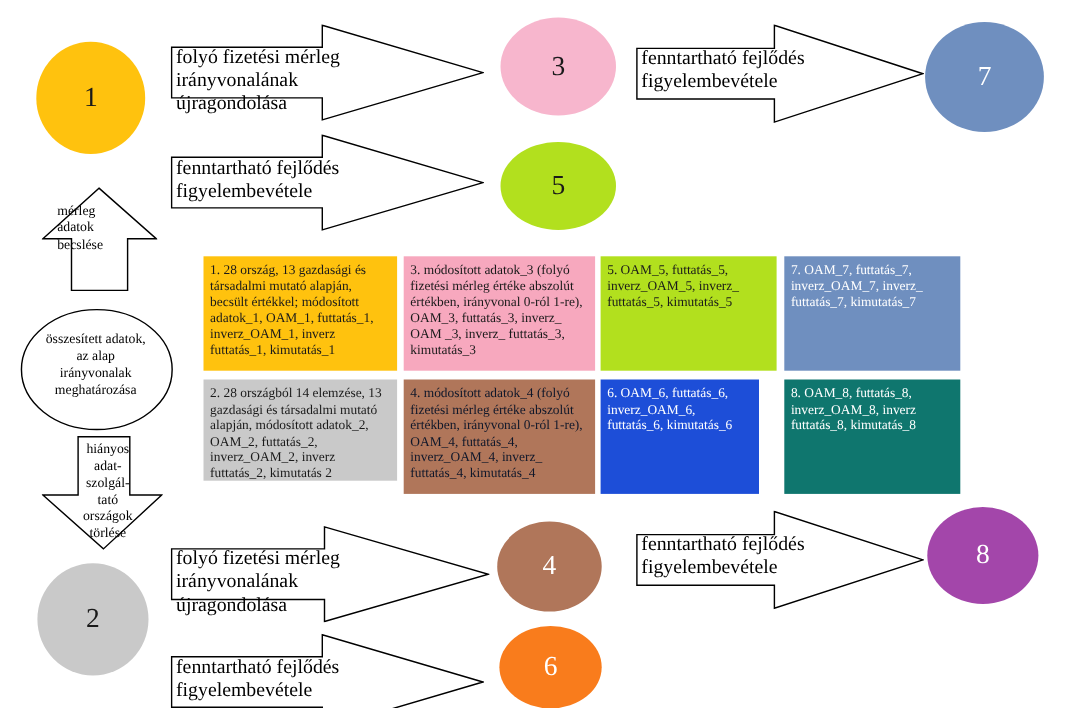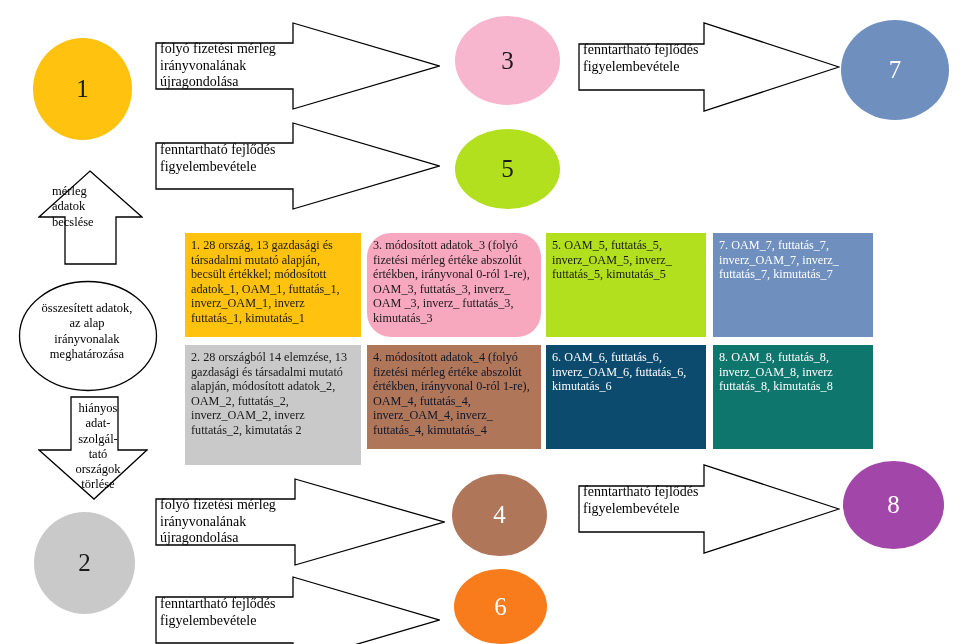--- a/index.html
+++ b/index.html
@@ -33,21 +33,21 @@
   .arrow-right {
     position: absolute;
   }
   .arrow-right svg {
     display: block;
     width: 100%;
     height: 100%;
   }
   .arrow-label {
     position: absolute;
-    font-size: 14px;
+    font-size: 18px;
     line-height: 1.18;
     color: #000000;
     white-space: pre-line;
     font-family: "Liberation Serif", "DejaVu Serif", serif;
   }
 
   
   .shape-v {
     position: absolute;
   }
@@ -186,37 +186,37 @@
 adat-
 szolgál-
 tató
 országok
 törlése</div>
 
   <div class="databox" style="left:185px;top:233px;width:176px;height:104px;background:#FFC20E;color:#1a1a1a;">
     <span>1. 28 ország, 13 gazdasági és társadalmi mutató alapján, becsült értékkel; módosított adatok_1, OAM_1, futtatás_1, inverz_OAM_1, inverz futtatás_1, kimutatás_1</span>
   </div>
 
-  <div class="databox" style="left:185px;top:345px;width:176px;height:120px;background:#C9C9C9;color:#1a1a1a;">
+  <div class="databox" style="left:185px;top:345px;width:176px;height:92px;background:#C9C9C9;color:#1a1a1a;">
     <span>2. 28 országból 14 elemzése, 13 gazdasági és társadalmi mutató alapján, módosított adatok_2, OAM_2, futtatás_2, inverz_OAM_2, inverz futtatás_2, kimutatás 2</span>
   </div>
 
-  <div class="databox" style="left:367px;top:233px;width:174px;height:104px;background:#F7A8BE;color:#1a1a1a;border-radius:24px;">
+  <div class="databox" style="left:367px;top:233px;width:174px;height:104px;background:#F7A8BE;color:#1a1a1a;">
     <span>3. módosított adatok_3 (folyó fizetési mérleg értéke abszolút értékben, irányvonal 0-ról 1-re), OAM_3, futtatás_3, inverz_ OAM _3, inverz_ futtatás_3, kimutatás_3</span>
   </div>
 
   <div class="databox" style="left:367px;top:345px;width:174px;height:104px;background:#B0765A;color:#0f172a;">
     <span>4. módosított adatok_4 (folyó fizetési mérleg értéke abszolút értékben, irányvonal 0-ról 1-re), OAM_4, futtatás_4, inverz_OAM_4, inverz_ futtatás_4, kimutatás_4</span>
   </div>
 
   <div class="databox" style="left:546px;top:233px;width:160px;height:104px;background:#B2E01E;color:#1a1a1a;">
     <span>5. OAM_5, futtatás_5, inverz_OAM_5, inverz_ futtatás_5, kimutatás_5</span>
   </div>
 
-  <div class="databox" style="left:546px;top:345px;width:160px;height:104px;background:#0c4a6e;color:#ffffff;">
+  <div class="databox" style="left:546px;top:345px;width:144px;height:104px;background:#1d4ed8;color:#ffffff;">
     <span>6. OAM_6, futtatás_6, inverz_OAM_6, futtatás_6, kimutatás_6</span>
   </div>
 
   <div class="databox" style="left:713px;top:233px;width:160px;height:104px;background:#6F8FBF;color:#ffffff;">
     <span>7. OAM_7, futtatás_7, inverz_OAM_7, inverz_ futtatás_7, kimutatás_7</span>
   </div>
 
   <div class="databox" style="left:713px;top:345px;width:160px;height:104px;background:#0f766e;color:#ffffff;">
     <span>8. OAM_8, futtatás_8, inverz_OAM_8, inverz futtatás_8, kimutatás_8</span>
   </div>

